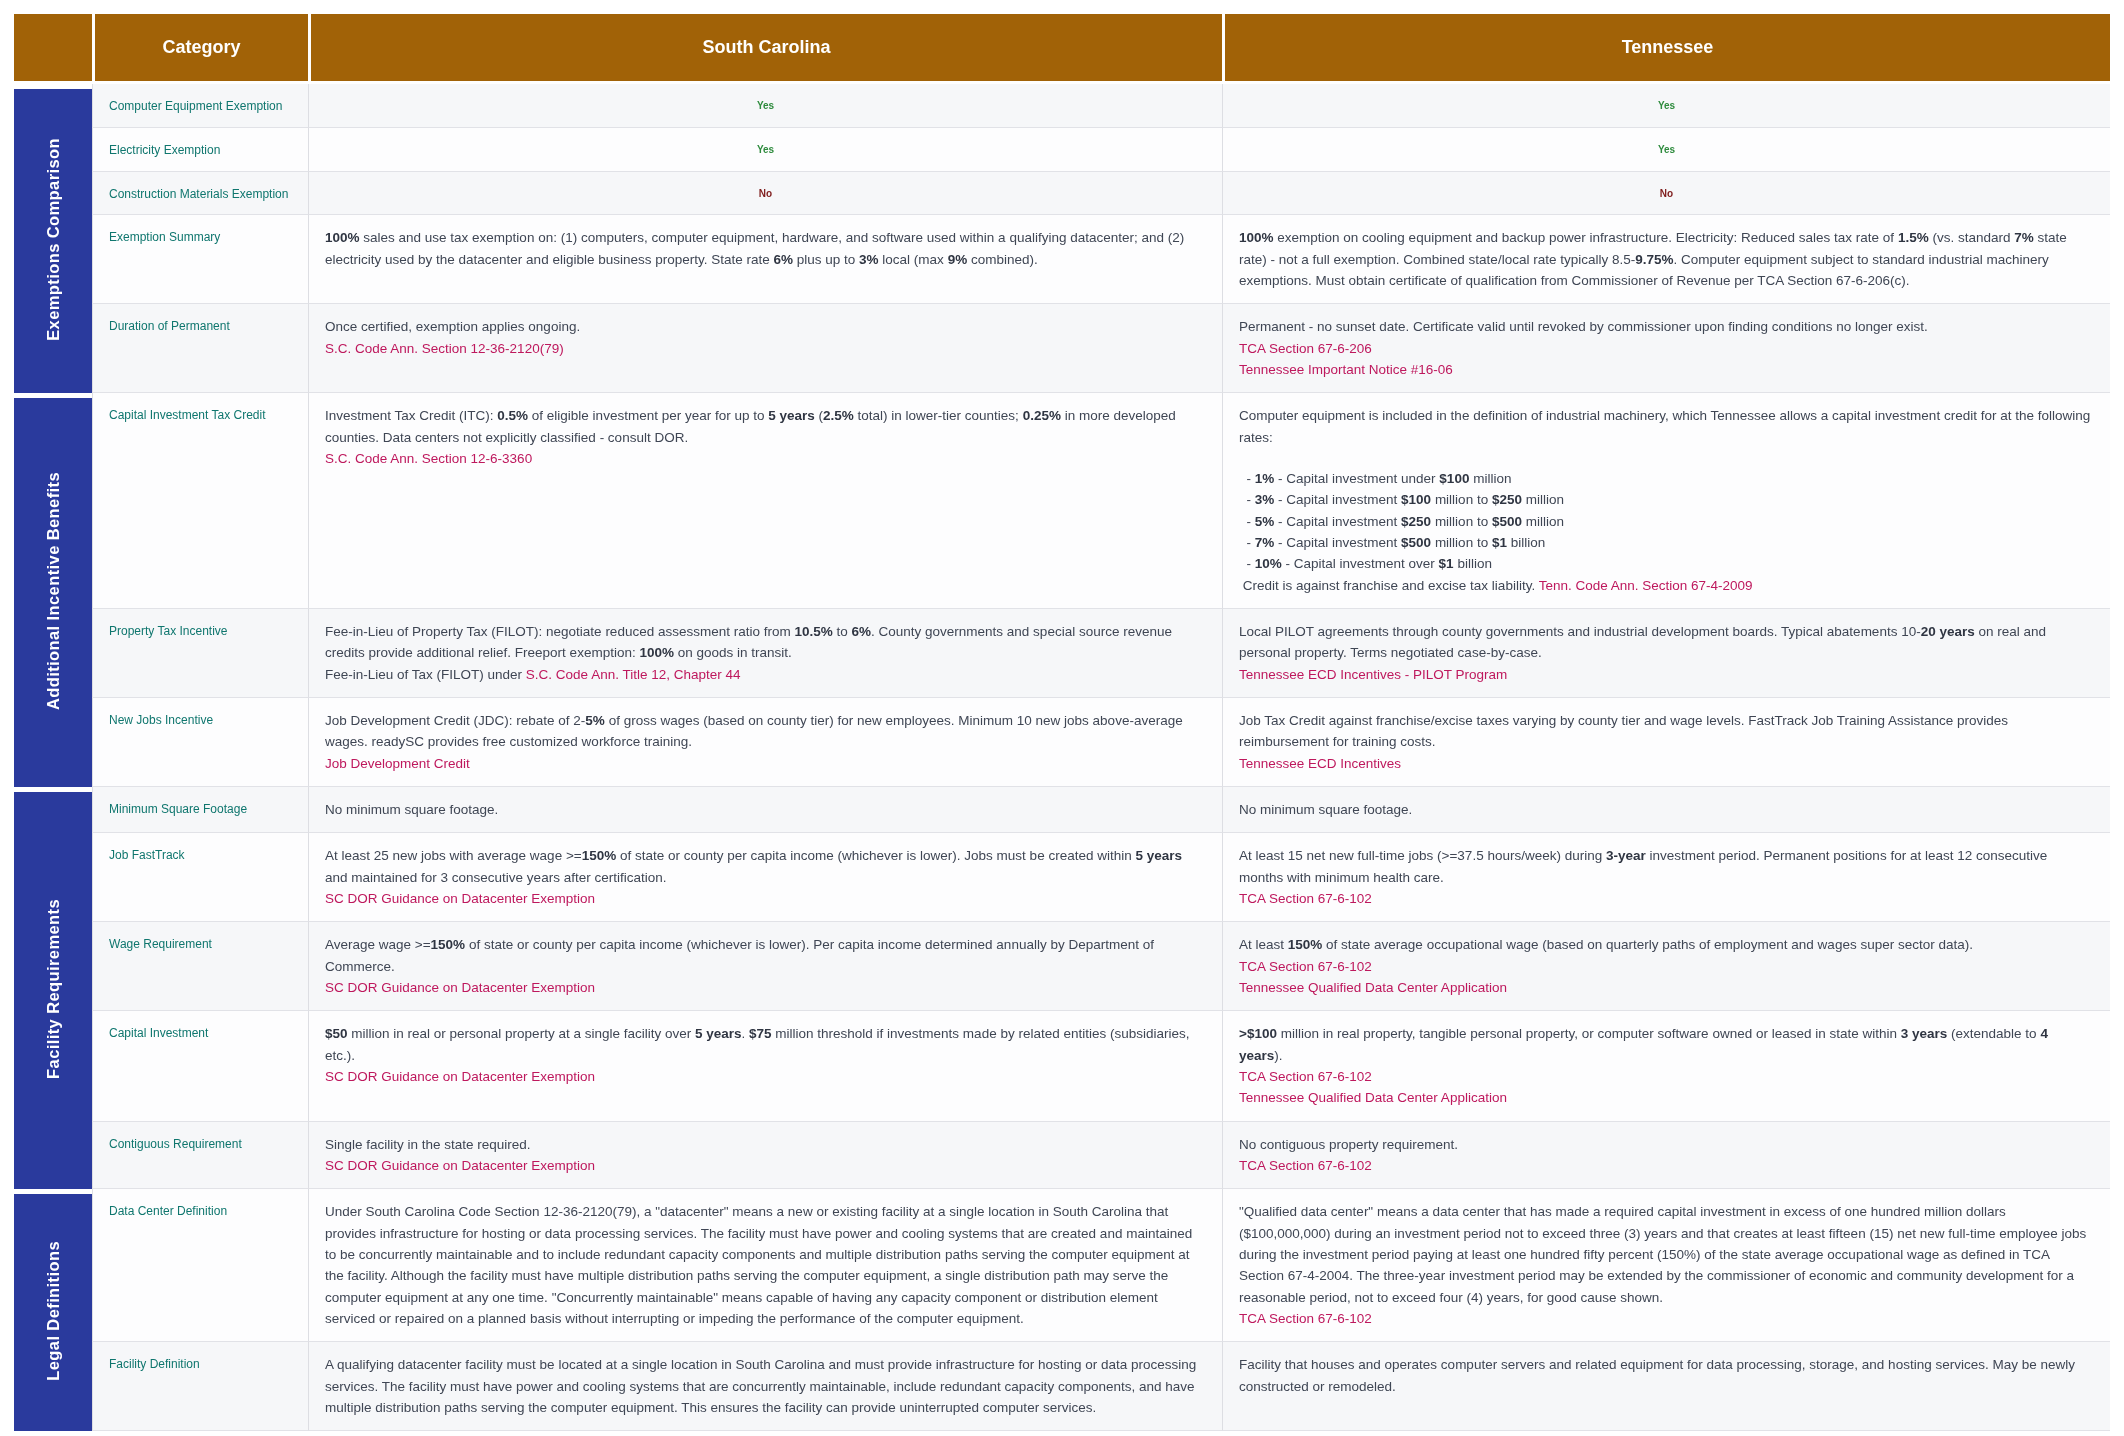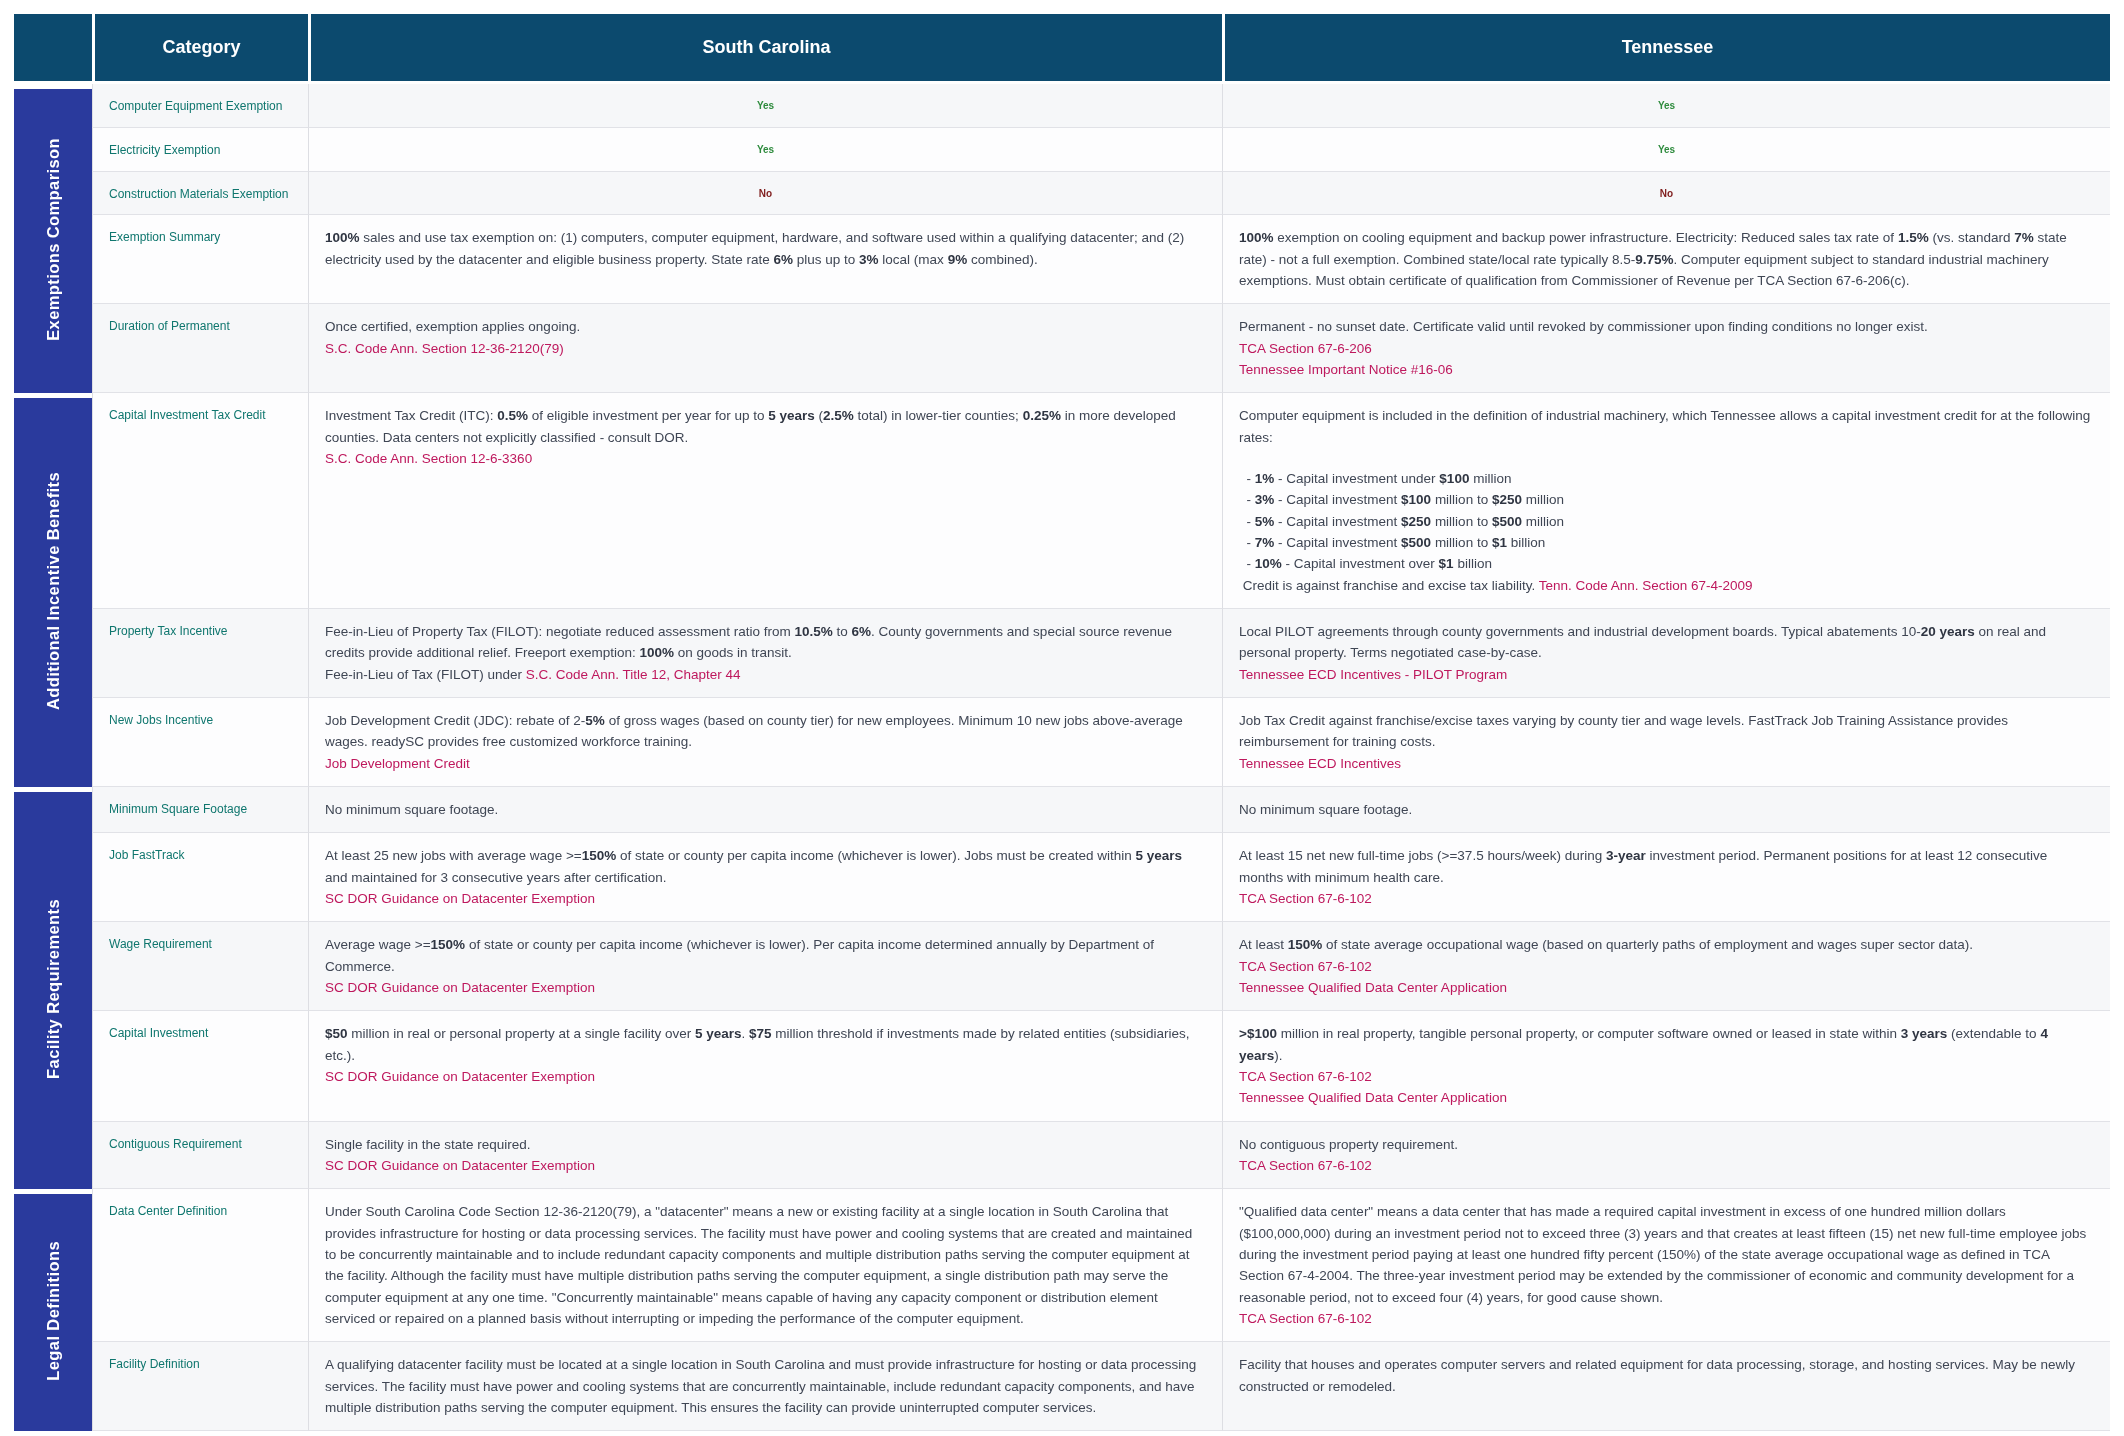--- a/index.html
+++ b/index.html
@@ -13,21 +13,21 @@
     overflow: hidden;
   }
   table.cmp {
     border-collapse: separate; border-spacing: 0;
     width: 2096px; table-layout: fixed;
   }
   col.c-group { width: 78px; }
   col.c-cat   { width: 216px; }
   col.c-sc    { width: 914px; }
   thead td.corner, thead th {
-    background: #0c4a6e; color: #ffffff;
+    background: #a16207; color: #ffffff;
     font-weight: bold; font-size: 18px;
     text-align: center; vertical-align: middle;
     height: 70px; padding: 0 10px;
     border-bottom: 3px solid #ffffff;
   }
   thead th { border-left: 3px solid #ffffff; }
   td.gcell {
     background: #2a3a9d;
     border-top: 5px solid #ffffff;
     text-align: center; vertical-align: middle;

